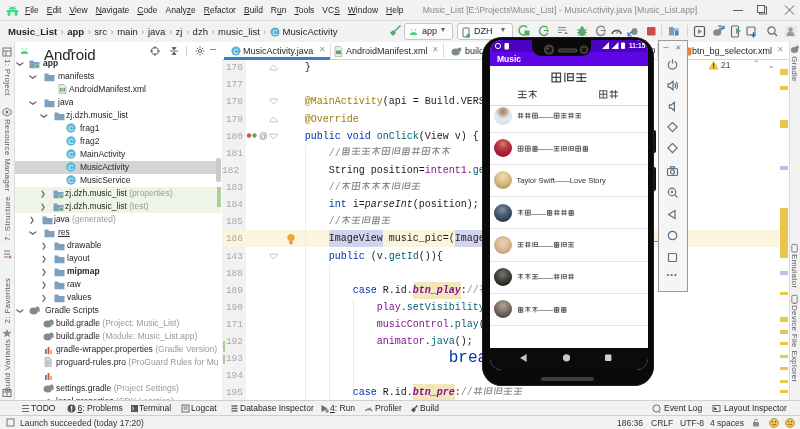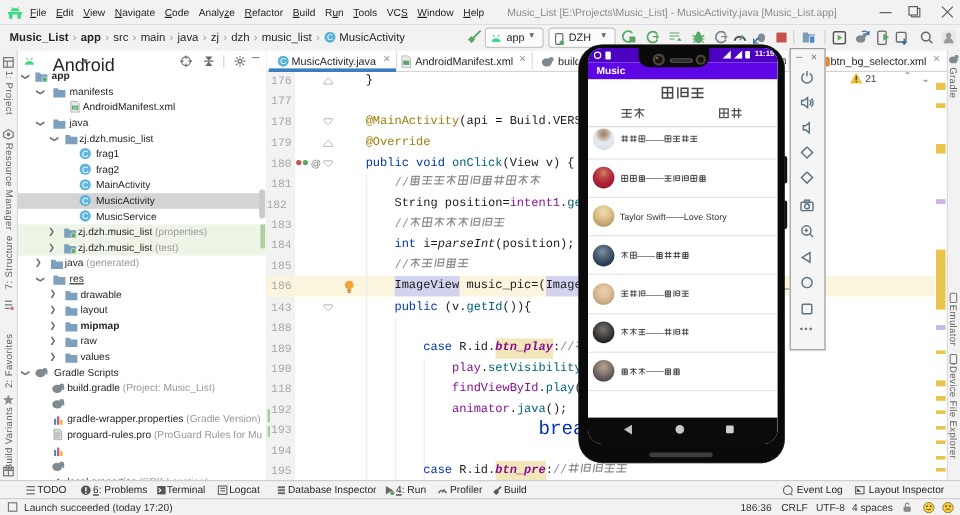--- a/index.html
+++ b/index.html
@@ -325,20 +325,21 @@
       <rect x="9" y="2.6" width="1.6" height="3.4" rx=".8" fill="#7f8b91"></rect>
     </svg>
     <span style="position:absolute;left:41px;">build.gradle<span style="color:#999"> (Project: Music_List)</span></span>
   </div>
 <div style="position:absolute;left:15px;top:330.0px;width:206px;height:13px;font-size:8.5px;line-height:13px;color:#262626;">
     <svg style="position:absolute;left:28px;top:2px" width="11" height="9" viewBox="0 0 11 9">
       <ellipse cx="4.7" cy="5" rx="4.2" ry="3.4" fill="#7f8b91"></ellipse>
       <circle cx="8.4" cy="2.6" r="2" fill="#7f8b91"></circle>
       <rect x="9" y="2.6" width="1.6" height="3.4" rx=".8" fill="#7f8b91"></rect>
     </svg>
+    <span style="position:absolute;left:41px;">build.gradle<span style="color:#999"> (Module: Music_List.app)</span></span>
   </div>
 <div style="position:absolute;left:15px;top:343.0px;width:206px;height:13px;font-size:8.5px;line-height:13px;color:#262626;">
     <svg style="position:absolute;left:29px;top:1.5px" width="9" height="10" viewBox="0 0 9 10">
       <rect x="1" y="4" width="1.8" height="5" fill="#4a88c7"></rect>
       <rect x="3.6" y="2" width="1.8" height="7" fill="#c75450"></rect>
       <rect x="6.2" y="5" width="1.8" height="4" fill="#f0a732"></rect>
     </svg>
     <span style="position:absolute;left:41px;">gradle-wrapper.properties<span style="color:#999"> (Gradle Version)</span></span>
   </div>
 <div style="position:absolute;left:15px;top:356.0px;width:206px;height:13px;font-size:8.5px;line-height:13px;color:#262626;">
@@ -354,20 +355,21 @@
       <rect x="3.6" y="2" width="1.8" height="7" fill="#c75450"></rect>
       <rect x="6.2" y="5" width="1.8" height="4" fill="#f0a732"></rect>
     </svg>
   </div>
 <div style="position:absolute;left:15px;top:382.0px;width:206px;height:13px;font-size:8.5px;line-height:13px;color:#262626;">
     <svg style="position:absolute;left:28px;top:2px" width="11" height="9" viewBox="0 0 11 9">
       <ellipse cx="4.7" cy="5" rx="4.2" ry="3.4" fill="#7f8b91"></ellipse>
       <circle cx="8.4" cy="2.6" r="2" fill="#7f8b91"></circle>
       <rect x="9" y="2.6" width="1.6" height="3.4" rx=".8" fill="#7f8b91"></rect>
     </svg>
+    <span style="position:absolute;left:41px;">settings.gradle<span style="color:#999"> (Project Settings)</span></span>
   </div>
 <div style="position:absolute;left:15px;top:395.0px;width:206px;height:13px;font-size:8.5px;line-height:13px;color:#262626;">
     <svg style="position:absolute;left:29px;top:1.5px" width="9" height="10" viewBox="0 0 9 10">
       <rect x="1" y="4" width="1.8" height="5" fill="#4a88c7"></rect>
       <rect x="3.6" y="2" width="1.8" height="7" fill="#c75450"></rect>
       <rect x="6.2" y="5" width="1.8" height="4" fill="#f0a732"></rect>
     </svg>
     <span style="position:absolute;left:41px;">local.properties<span style="color:#999"> (SDK Location)</span></span>
   </div>
 <div class="a" style="left:216px;top:158px;width:5px;height:24px;background:#cacaca;border-radius:2px;"></div>
@@ -420,21 +422,21 @@
 <div class="a" style="left:222px;top:144.7px;width:21px;height:17.12px;line-height:17.12px;text-align:right;font-family:'Liberation Mono',monospace;font-size:9.5px;color:#a8a8a8;">181</div>
 <div class="a" style="left:222px;top:161.9px;width:21px;height:17.12px;line-height:17.12px;text-align:left;font-family:'Liberation Mono',monospace;font-size:9.5px;color:#a8a8a8;">182</div>
 <div class="a" style="left:222px;top:179.0px;width:21px;height:17.12px;line-height:17.12px;text-align:right;font-family:'Liberation Mono',monospace;font-size:9.5px;color:#a8a8a8;">183</div>
 <div class="a" style="left:222px;top:196.1px;width:21px;height:17.12px;line-height:17.12px;text-align:right;font-family:'Liberation Mono',monospace;font-size:9.5px;color:#a8a8a8;">184</div>
 <div class="a" style="left:222px;top:213.2px;width:21px;height:17.12px;line-height:17.12px;text-align:right;font-family:'Liberation Mono',monospace;font-size:9.5px;color:#a8a8a8;">185</div>
 <div class="a" style="left:222px;top:230.3px;width:21px;height:17.12px;line-height:17.12px;text-align:right;font-family:'Liberation Mono',monospace;font-size:9.5px;color:#a8a8a8;">186</div>
 <div class="a" style="left:222px;top:247.5px;width:21px;height:17.12px;line-height:17.12px;text-align:right;font-family:'Liberation Mono',monospace;font-size:9.5px;color:#a8a8a8;">143</div>
 <div class="a" style="left:222px;top:264.6px;width:21px;height:17.12px;line-height:17.12px;text-align:right;font-family:'Liberation Mono',monospace;font-size:9.5px;color:#a8a8a8;">188</div>
 <div class="a" style="left:222px;top:281.7px;width:21px;height:17.12px;line-height:17.12px;text-align:right;font-family:'Liberation Mono',monospace;font-size:9.5px;color:#a8a8a8;">189</div>
 <div class="a" style="left:222px;top:298.8px;width:21px;height:17.12px;line-height:17.12px;text-align:right;font-family:'Liberation Mono',monospace;font-size:9.5px;color:#a8a8a8;">190</div>
-<div class="a" style="left:222px;top:315.9px;width:21px;height:17.12px;line-height:17.12px;text-align:right;font-family:'Liberation Mono',monospace;font-size:9.5px;color:#a8a8a8;">118</div>
+<div class="a" style="left:222px;top:315.9px;width:21px;height:17.12px;line-height:17.12px;text-align:right;font-family:'Liberation Mono',monospace;font-size:9.5px;color:#a8a8a8;">171</div>
 <div class="a" style="left:222px;top:333.1px;width:21px;height:17.12px;line-height:17.12px;text-align:right;font-family:'Liberation Mono',monospace;font-size:9.5px;color:#a8a8a8;">192</div>
 <div class="a" style="left:222px;top:350.2px;width:21px;height:17.12px;line-height:17.12px;text-align:right;font-family:'Liberation Mono',monospace;font-size:9.5px;color:#a8a8a8;">193</div>
 <div class="a" style="left:222px;top:367.3px;width:21px;height:17.12px;line-height:17.12px;text-align:right;font-family:'Liberation Mono',monospace;font-size:9.5px;color:#a8a8a8;">194</div>
 <div class="a" style="left:222px;top:384.4px;width:21px;height:17.12px;line-height:17.12px;text-align:right;font-family:'Liberation Mono',monospace;font-size:9.5px;color:#a8a8a8;">195</div>
 <svg class="a" style="left:246px;top:131px" width="12" height="9">
     <circle cx="3" cy="4.5" r="2.2" fill="#c75450"></circle>
     <circle cx="8.5" cy="4.5" r="2.2" fill="#59a869"></circle>
   </svg>
 <div class="a" style="left:259px;top:130.5px;font-size:8.5px;color:#808080;">@</div>
 <svg class="a" style="left:269px;top:64.1px" width="9" height="7" viewBox="0 0 9 7" fill="#fff" stroke="#b4b4b4" stroke-width=".8">
@@ -495,21 +497,21 @@
         </svg></span></span></pre>
 <pre class="a" style="left:256.7px;top:230.3px;height:17.12px;line-height:17.12px;font-size:10px;color:#1a1a1a;">            ImageView music_pic=(ImageView)findViewById(R.id.music_pic);</pre>
 <pre class="a" style="left:256.7px;top:247.5px;height:17.12px;line-height:17.12px;font-size:10px;color:#1a1a1a;">            <span style="color:#0033b3">public</span> (v.<span style="color:#00627a">getId</span>()){</pre>
 <pre class="a" style="left:256.7px;top:281.7px;height:17.12px;line-height:17.12px;font-size:10px;color:#1a1a1a;">                <span style="color:#0033b3">case</span> R.id.<span style="color:#871094;font-style:italic;font-weight:bold">btn_play</span>:<span style="color:#8c8c8c">//<span class="cj" s="10" i="1"><svg width="40" height="10.4" viewBox="0 0 40 10.4" fill="none" stroke="currentColor" stroke-width="1.00" style="transform:skewX(-9deg)">
           <path d="M1.00 3.00H9.00M1.00 6.60H9.00M3.30 1.00V9.00M6.70 1.00V9.00" transform="translate(0.0,0)"></path>
           <path d="M1.90 1.40V8.80M4.10 2.00H8.60V7.60H4.10ZM4.10 4.80H8.60" transform="translate(10.0,0)"></path>
           <path d="M1.60 1.60H8.40V8.60H1.60ZM1.60 5.10H8.40M5.00 1.60V8.60" transform="translate(20.0,0)"></path>
           <path d="M1.00 2.40H9.00M5.00 1.00V9.00M5.00 3.40 1.60 7.60M5.00 3.40 8.40 7.60" transform="translate(30.0,0)"></path>
         </svg></span></span></pre>
 <pre class="a" style="left:256.7px;top:298.8px;height:17.12px;line-height:17.12px;font-size:10px;color:#1a1a1a;">                    <span style="color:#871094">play</span>.<span style="color:#00627a">setVisibility</span>(View.GONE);</pre>
-<pre class="a" style="left:256.7px;top:315.9px;height:17.12px;line-height:17.12px;font-size:10px;color:#1a1a1a;">                    <span style="color:#871094">findViewById</span>.<span style="color:#00627a">play</span>();</pre>
+<pre class="a" style="left:256.7px;top:315.9px;height:17.12px;line-height:17.12px;font-size:10px;color:#1a1a1a;">                    <span style="color:#871094">musicControl</span>.<span style="color:#00627a">play</span>();</pre>
 <pre class="a" style="left:256.7px;top:333.1px;height:17.12px;line-height:17.12px;font-size:10px;color:#1a1a1a;">                    <span style="color:#871094">animator</span>.<span style="color:#00627a">java</span>();</pre>
 <pre class="a" style="left:256.7px;top:350.2px;height:17.12px;line-height:17.12px;font-size:16px;color:#1a1a1a;">                    <span style="color:#0033b3">break</span>;</pre>
 <pre class="a" style="left:256.7px;top:384.4px;height:17.12px;line-height:17.12px;font-size:10px;color:#1a1a1a;">                <span style="color:#0033b3">case</span> R.id.<span style="color:#871094;font-style:italic;font-weight:bold">btn_pre</span>:<span style="color:#8c8c8c">//<span class="cj" s="10" i="1"><svg width="50" height="10.4" viewBox="0 0 50 10.4" fill="none" stroke="currentColor" stroke-width="1.00" style="transform:skewX(-9deg)">
           <path d="M1.00 3.00H9.00M1.00 6.60H9.00M3.30 1.00V9.00M6.70 1.00V9.00" transform="translate(0.0,0)"></path>
           <path d="M1.90 1.40V8.80M4.10 2.00H8.60V7.60H4.10ZM4.10 4.80H8.60" transform="translate(10.0,0)"></path>
           <path d="M1.90 1.40V8.80M4.10 2.00H8.60V7.60H4.10ZM4.10 4.80H8.60" transform="translate(20.0,0)"></path>
           <path d="M1.00 2.20H9.00M1.00 5.20H9.00M1.00 8.20H9.00M5.00 2.20V8.20" transform="translate(30.0,0)"></path>
           <path d="M1.00 2.20H9.00M1.00 5.20H9.00M1.00 8.20H9.00M5.00 2.20V8.20" transform="translate(40.0,0)"></path>
         </svg></span></span></pre>
 <svg class="a" style="left:708px;top:60px" width="11" height="10" viewBox="0 0 11 10">

